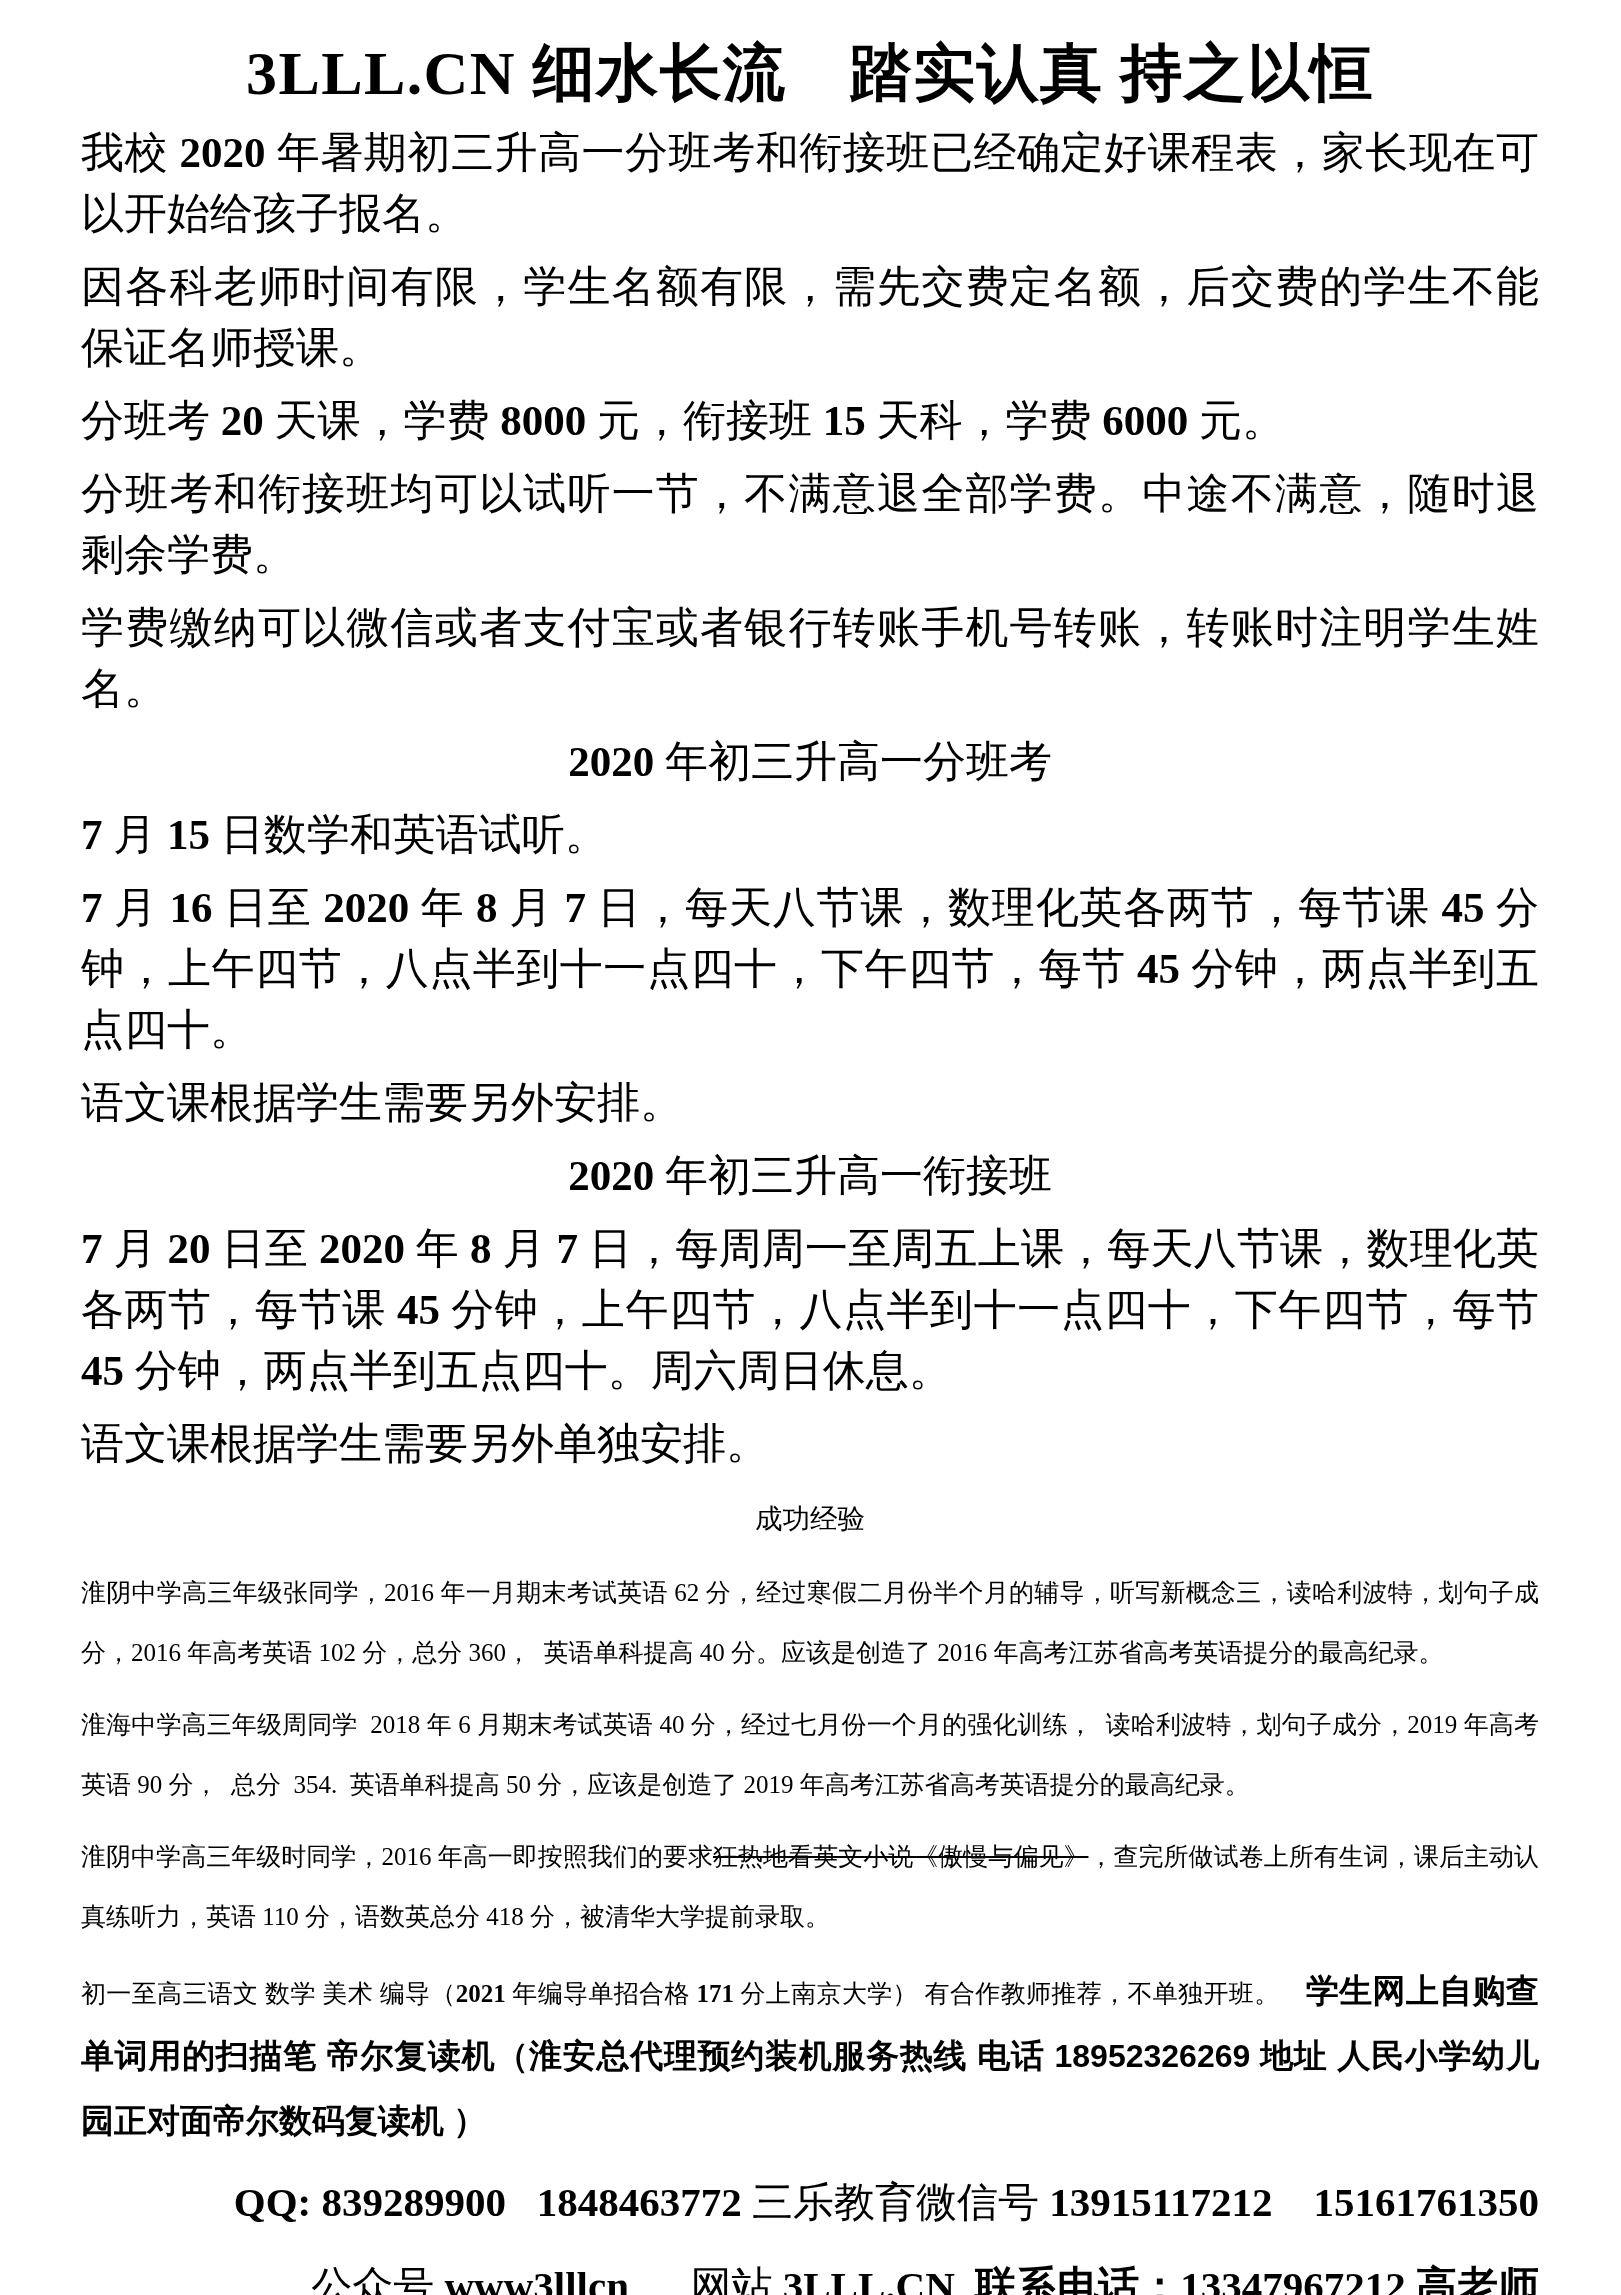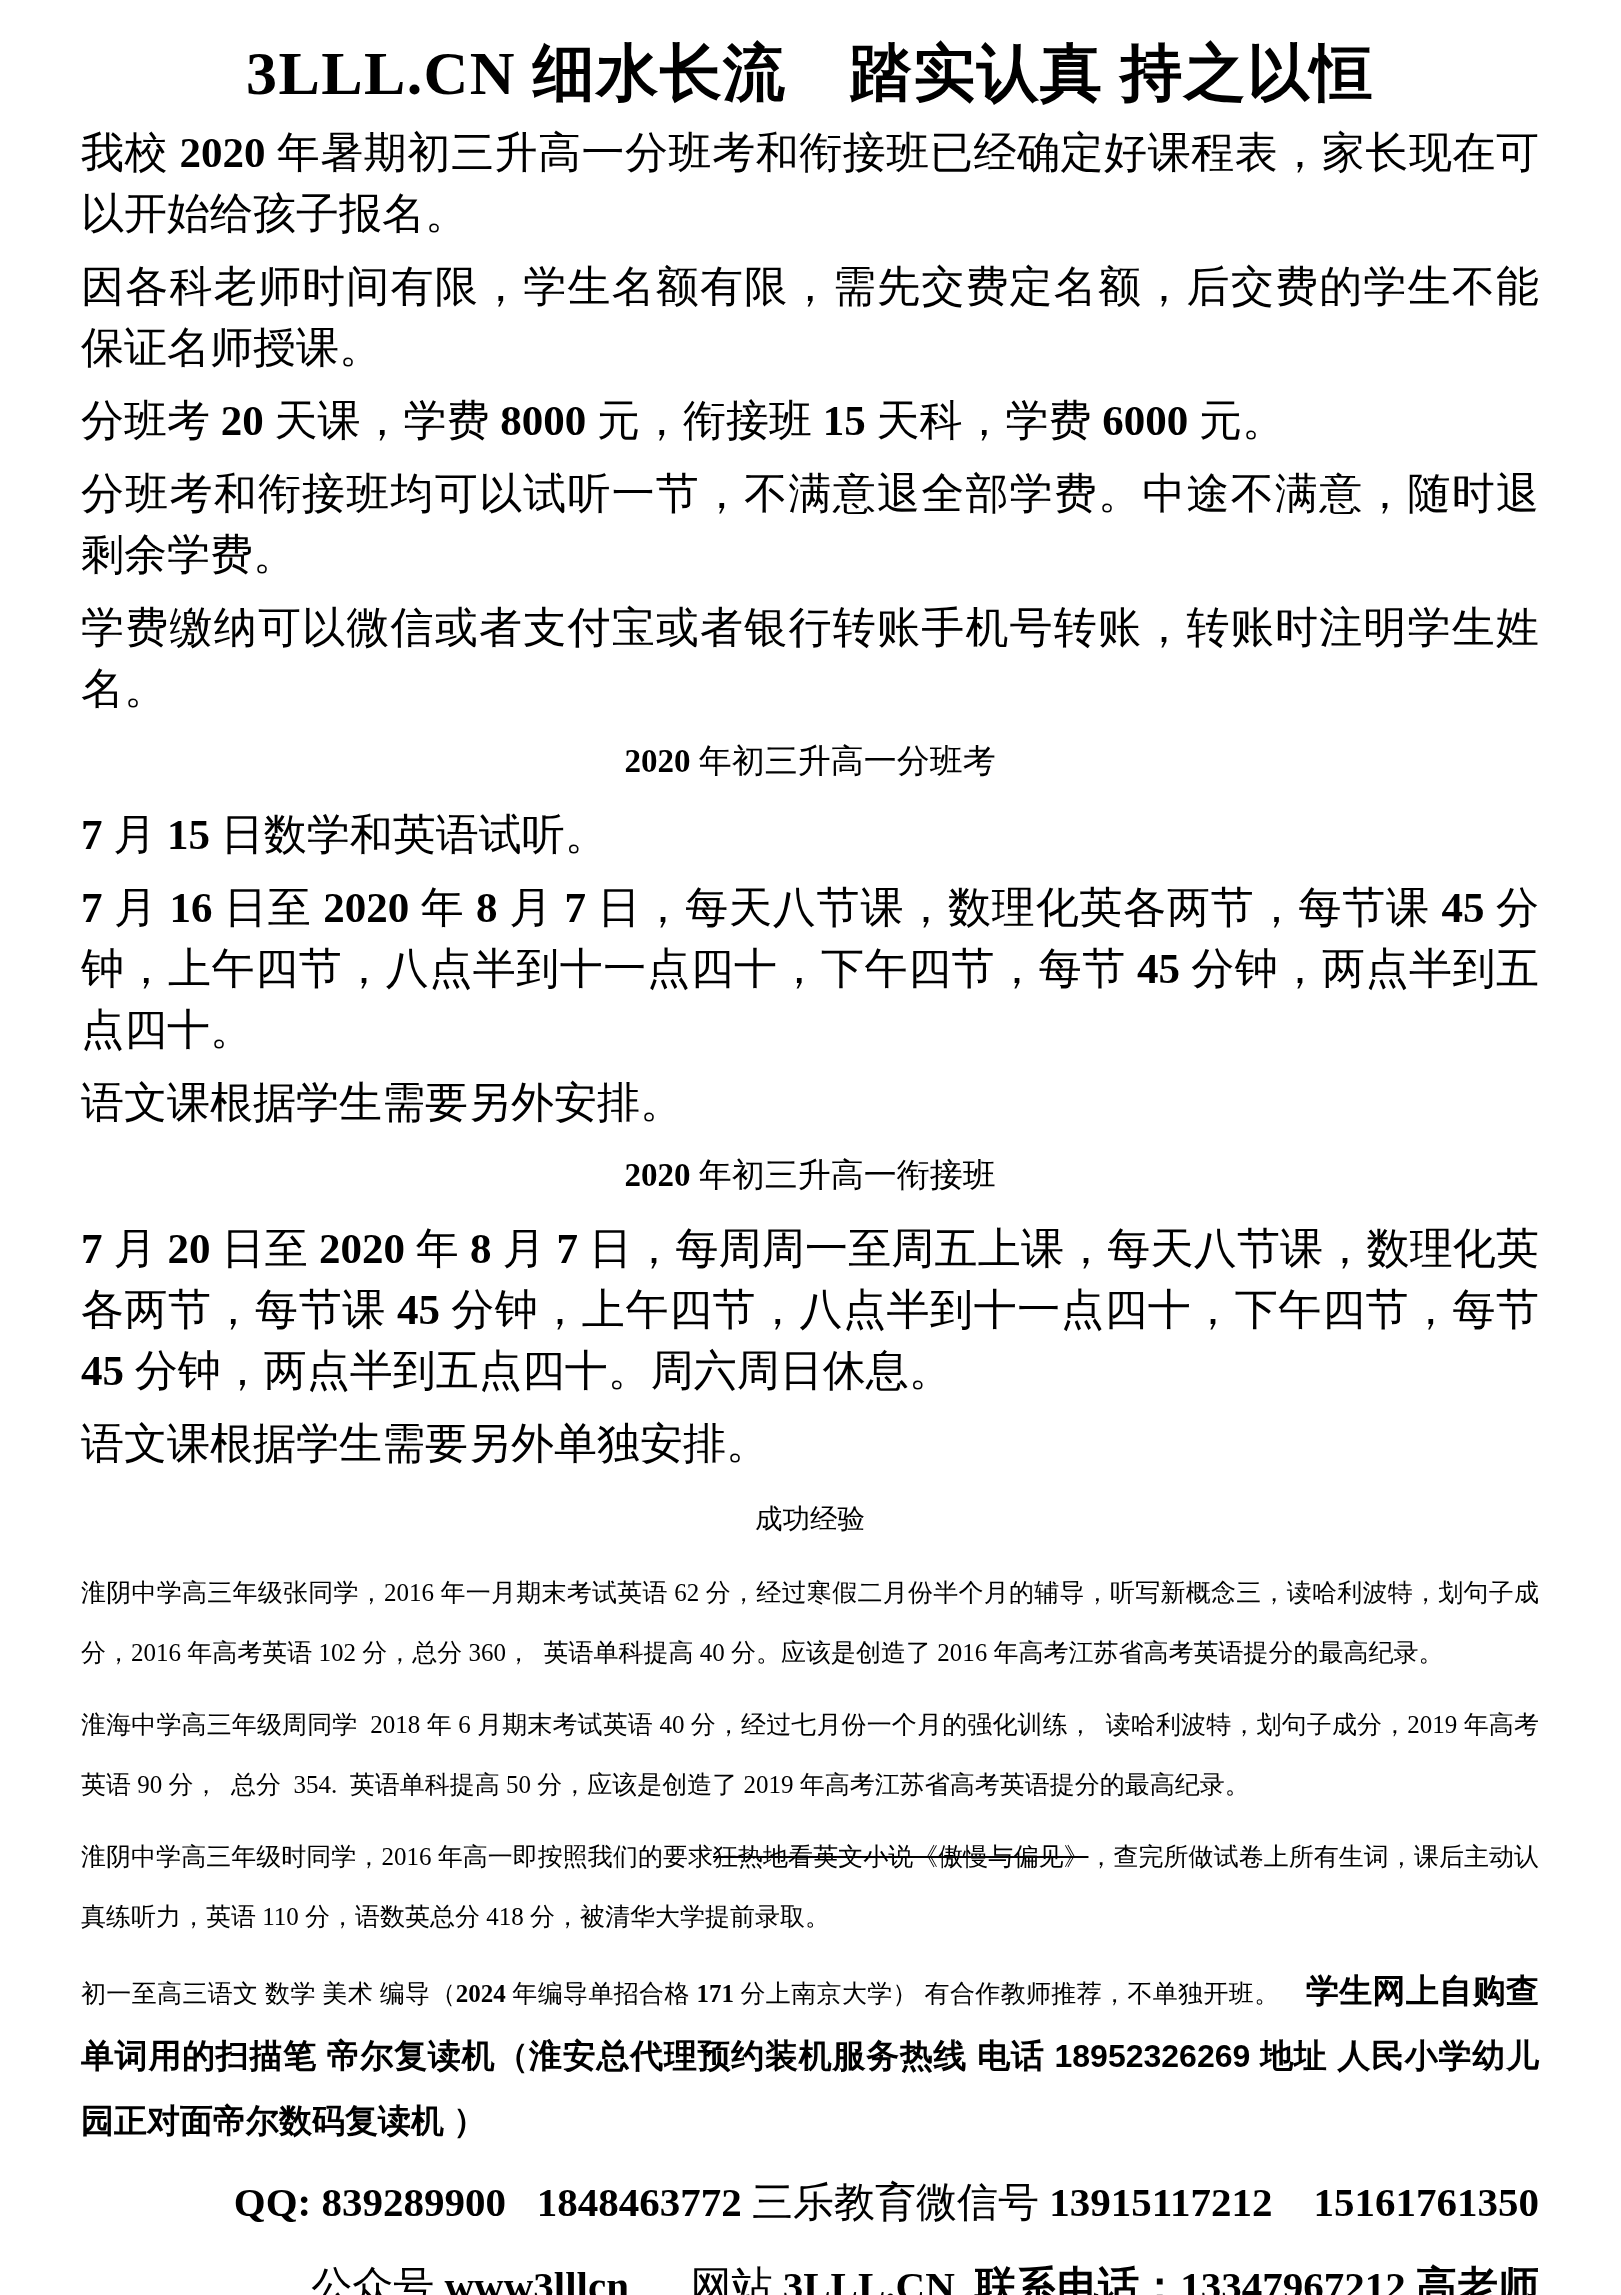--- a/index.html
+++ b/index.html
@@ -11,21 +11,21 @@
     padding:36px 70px 0 69px;
     overflow:hidden;
     font-family:"Liberation Serif","DejaVu Serif",serif;
   }
   .title{
     font-size:62px;font-weight:bold;text-align:center;
     margin:0 0 10px 0;line-height:1.2;letter-spacing:1.4px;
   }
   p{margin:12px;}
   .body{font-size:43px;line-height:61px;text-align:justify;}
-  .heading{font-size:33px;line-height:61px;text-align:center;}
+  .heading{font-size:43px;line-height:61px;text-align:center;}
   .small-heading{font-size:27.5px;line-height:65px;text-align:center;margin-top:8.7px;}
   .small{font-size:25px;line-height:60px;text-align:justify;}
   .contact{font-size:41px;line-height:72px;text-align:right;}
   .contact-first{margin-top:10px;}
   .b{font-weight:bold;}
   .strike{text-decoration:line-through;}
   .bignote{
     font-size:33px;font-weight:bold;
     font-family:"Liberation Sans","DejaVu Sans",sans-serif;
     line-height:64px;
@@ -50,19 +50,19 @@
       <p class="body"><span class="b">7</span><span> 月 </span><span class="b">15</span><span> 日数学和英语试听。</span></p>
       <p class="body"><span class="b">7</span><span> 月 </span><span class="b">16</span><span> 日至 </span><span class="b">2020</span><span> 年 </span><span class="b">8</span><span> 月 </span><span class="b">7</span><span> 日，每天八节课，数理化英各两节，每节课 </span><span class="b">45</span><span> 分钟，上午四节，八点半到十一点四十，下午四节，每节 </span><span class="b">45</span><span> 分钟，两点半到五点四十。</span></p>
       <p class="body"><span>语文课根据学生需要另外安排。</span></p>
       <p class="heading"><span class="b">2020</span><span> 年初三升高一衔接班</span></p>
       <p class="body"><span class="b">7</span><span> 月 </span><span class="b">20</span><span> 日至 </span><span class="b">2020</span><span> 年 </span><span class="b">8</span><span> 月 </span><span class="b">7</span><span> 日，每周周一至周五上课，每天八节课，数理化英各两节，每节课 </span><span class="b">45</span><span> 分钟，上午四节，八点半到十一点四十，下午四节，每节 </span><span class="b">45</span><span> 分钟，两点半到五点四十。周六周日休息。</span></p>
       <p class="body"><span>语文课根据学生需要另外单独安排。</span></p>
       <p class="small-heading"><span>成功经验</span></p>
       <p class="small"><span>淮阴中学高三年级张同学，2016 年一月期末考试英语 62 分，经过寒假二月份半个月的辅导，听写新概念三，读哈利波特，划句子成分，2016 年高考英语 102 分，总分 360，&nbsp; 英语单科提高 40 分。应该是创造了 2016 年高考江苏省高考英语提分的最高纪录。</span></p>
       <p class="small"><span>淮海中学高三年级周同学&nbsp; 2018 年 6 月期末考试英语 40 分，经过七月份一个月的强化训练，&nbsp; 读哈利波特，划句子成分，2019 年高考英语 90 分，&nbsp; 总分&nbsp; 354.&nbsp; 英语单科提高 50 分，应该是创造了 2019 年高考江苏省高考英语提分的最高纪录。</span></p>
       <p class="small"><span>淮阴中学高三年级时同学，2016 年高一即按照我们的要求</span><span class="strike">狂热地看英文小说《傲慢与偏见》</span><span>，查完所做试卷上所有生词，课后主动认真练听力，英语 110 分，语数英总分 418 分，被清华大学提前录取。</span></p>
-      <p class="small"><span>初一至高三语文 数学 美术 编导（</span><span class="b">2024</span><span> 年编导单招合格 </span><span class="b">171</span><span> 分上南京大学） 有合作教师推荐，不单独开班。&nbsp;&nbsp;&nbsp; </span><span class="bignote">学生网上自购查单词用的扫描笔 帝尔复读机（淮安总代理预约装机服务热线 电话 </span><span class="bignum">18952326269</span><span class="bignote"> 地址 人民小学幼儿园正对面帝尔数码复读机 ）</span></p>
+      <p class="small"><span>初一至高三语文 数学 美术 编导（</span><span class="b">2021</span><span> 年编导单招合格 </span><span class="b">171</span><span> 分上南京大学） 有合作教师推荐，不单独开班。&nbsp;&nbsp;&nbsp; </span><span class="bignote">学生网上自购查单词用的扫描笔 帝尔复读机（淮安总代理预约装机服务热线 电话 </span><span class="bignum">18952326269</span><span class="bignote"> 地址 人民小学幼儿园正对面帝尔数码复读机 ）</span></p>
       <p class="contact contact-first"><span class="b">QQ: 839289900</span><span>&nbsp;&nbsp; </span><span class="b">1848463772</span><span> 三乐教育微信号 </span><span class="b">13915117212</span><span>&nbsp;&nbsp;&nbsp; </span><span class="b">15161761350</span></p>
       <p class="contact"><span>公众号 </span><span class="b">www3lllcn</span><span>&nbsp;&nbsp;&nbsp;&nbsp;&nbsp; 网站 </span><span class="b">3LLL.CN</span><span>&nbsp; </span><span class="b">联系电话：13347967212 高老师</span></p>
       <p class="contact"><span class="b">报名咨询交费地址：&nbsp; 淮安市清江浦区人民南路 15 号小桔灯教育四楼。</span></p>
     </main>
 </div>
 
 
 </body></html>

